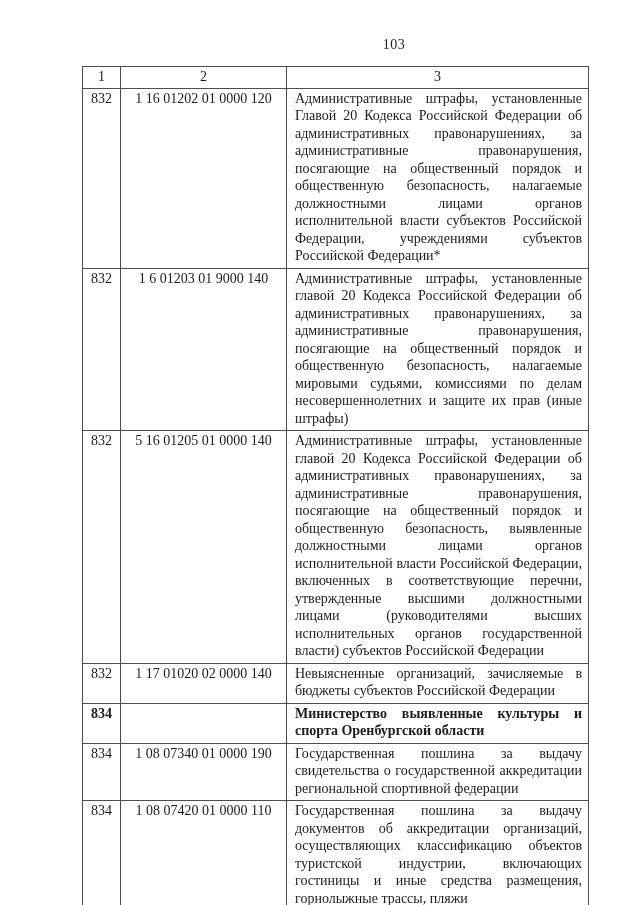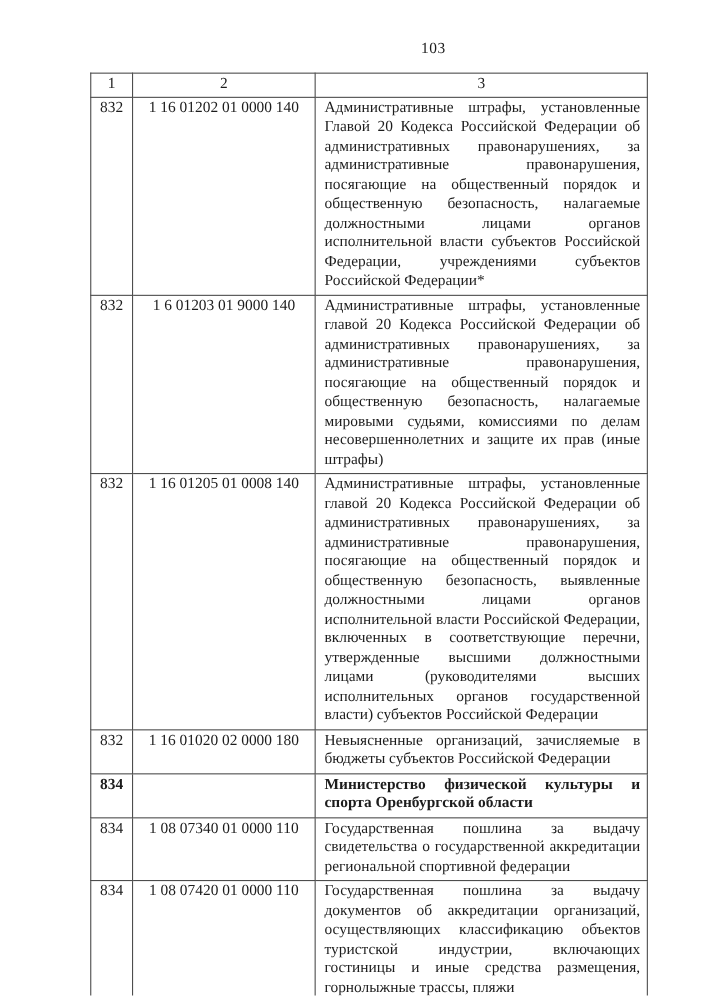--- a/index.html
+++ b/index.html
@@ -89,46 +89,46 @@
     <thead>
       <tr>
         <th>1</th>
         <th>2</th>
         <th>3</th>
       </tr>
     </thead>
     <tbody>
         <tr>
           <td class="col-code">832</td>
-          <td class="col-kbk">1 16 01202 01 0000 140</td>
+          <td class="col-kbk">1 16 01202 01 0000 120</td>
           <td class="col-description">Административные штрафы, установленные Главой 20 Кодекса Российской Федерации об административных правонарушениях, за административные правонарушения, посягающие на общественный порядок и общественную безопасность, налагаемые должностными лицами органов исполнительной власти субъектов Российской Федерации, учреждениями субъектов Российской Федерации*</td>
         </tr>
         <tr>
           <td class="col-code">832</td>
           <td class="col-kbk">1 6 01203 01 9000 140</td>
           <td class="col-description">Административные штрафы, установленные главой 20 Кодекса Российской Федерации об административных правонарушениях, за административные правонарушения, посягающие на общественный порядок и общественную безопасность, налагаемые мировыми судьями, комиссиями по делам несовершеннолетних и защите их прав (иные штрафы)</td>
         </tr>
         <tr>
           <td class="col-code">832</td>
-          <td class="col-kbk">1 16 01205 01 0008 140</td>
+          <td class="col-kbk">5 16 01205 01 0000 140</td>
           <td class="col-description">Административные штрафы, установленные главой 20 Кодекса Российской Федерации об административных правонарушениях, за административные правонарушения, посягающие на общественный порядок и общественную безопасность, выявленные должностными лицами органов исполнительной власти Российской Федерации, включенных в соответствующие перечни, утвержденные высшими должностными лицами (руководителями высших исполнительных органов государственной власти) субъектов Российской Федерации</td>
         </tr>
         <tr>
           <td class="col-code">832</td>
-          <td class="col-kbk">1 16 01020 02 0000 180</td>
+          <td class="col-kbk">1 17 01020 02 0000 140</td>
           <td class="col-description">Невыясненные организаций, зачисляемые в бюджеты субъектов Российской Федерации</td>
         </tr>
         <tr class="bold">
           <td class="col-code">834</td>
           <td class="col-kbk"></td>
-          <td class="col-description">Министерство физической культуры и спорта Оренбургской области</td>
+          <td class="col-description">Министерство выявленные культуры и спорта Оренбургской области</td>
         </tr>
         <tr>
           <td class="col-code">834</td>
-          <td class="col-kbk">1 08 07340 01 0000 110</td>
+          <td class="col-kbk">1 08 07340 01 0000 190</td>
           <td class="col-description">Государственная пошлина за выдачу свидетельства о государственной аккредитации региональной спортивной федерации</td>
         </tr>
         <tr>
           <td class="col-code">834</td>
           <td class="col-kbk">1 08 07420 01 0000 110</td>
           <td class="col-description">Государственная пошлина за выдачу документов об аккредитации организаций, осуществляющих классификацию объектов туристской индустрии, включающих гостиницы и иные средства размещения, горнолыжные трассы, пляжи</td>
         </tr>
       </tbody>
   </table>
 

